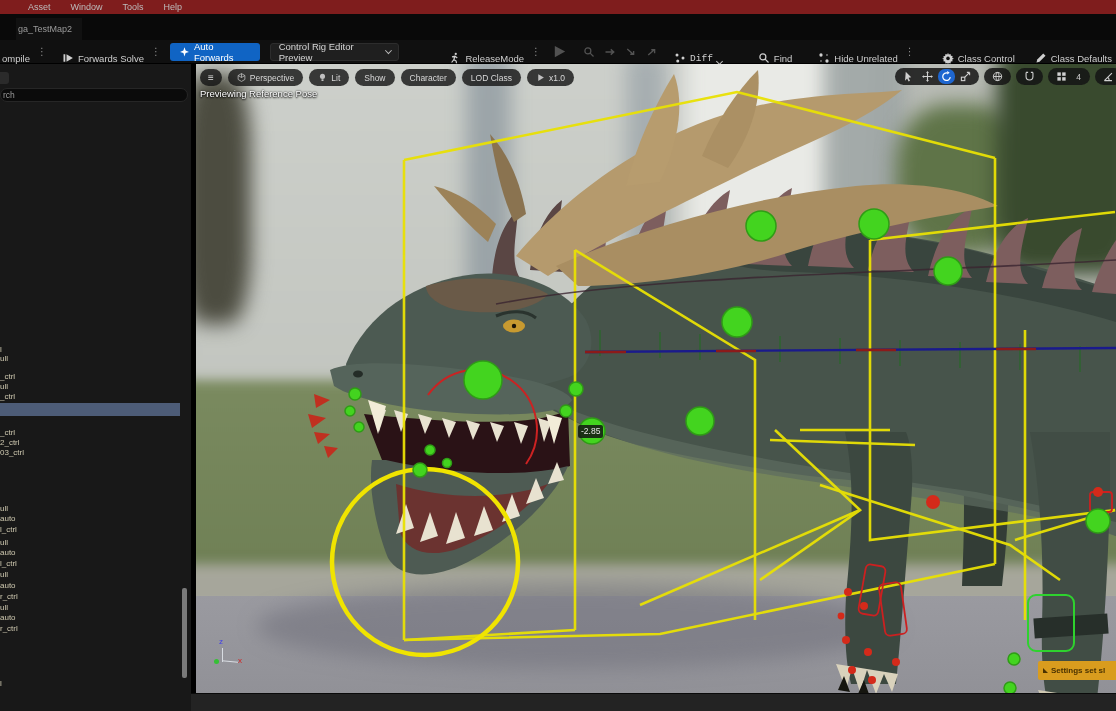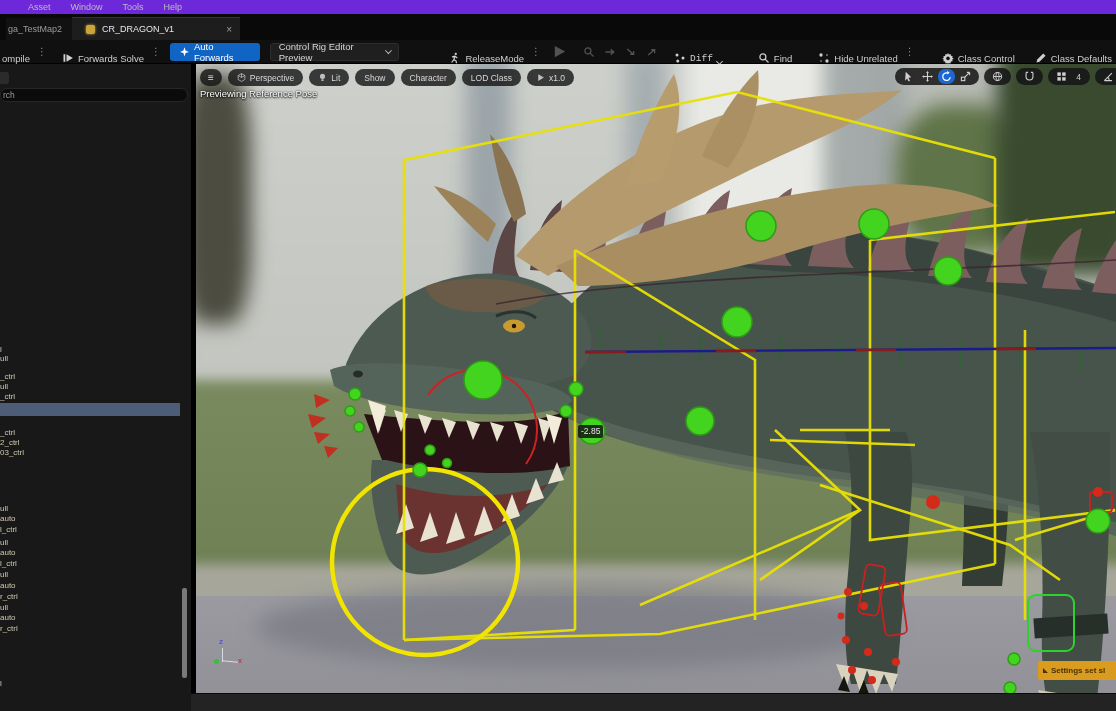--- a/index.html
+++ b/index.html
@@ -1,29 +1,29 @@
 <!DOCTYPE html>
 <html><head>
 <meta charset="utf-8">
 <style>
   html,body{margin:0;padding:0;background:#000;}
   *{box-sizing:border-box;}
   #app{position:relative;width:1116px;height:711px;overflow:hidden;background:#101010;
        font-family:"Liberation Sans","DejaVu Sans",sans-serif;color:#c8c8c8;}
 
   
-  .menubar{position:absolute;left:0;top:0;width:1116px;height:14px;background:#6d28d9;
+  .menubar{position:absolute;left:0;top:0;width:1116px;height:14px;background:#7f1d1d;
            display:flex;align-items:center;font-size:9px;color:#bdbdbd;}
   .menubar .mi{padding:0 10px;cursor:default;}
   .menubar .mi:first-child{margin-left:18px;}
   .corner-text{position:absolute;right:2px;top:17px;font-size:9px;color:#8a8a8a;}
 
   
   .tabbar{position:absolute;left:0;top:14px;width:1116px;height:26px;background:#090909;}
-  .tab-inactive{position:absolute;left:6px;top:4px;height:22px;display:flex;align-items:center;
+  .tab-inactive{position:absolute;left:16px;top:4px;height:22px;display:flex;align-items:center;
                 padding:0 10px 0 2px;font-size:9px;color:#9a9a9a;background:#111;text-align:center;}
   .tab-active{position:absolute;left:72px;top:3px;width:168px;height:23px;background:#1d1d1d;
               border-top:1px solid #333;display:flex;align-items:center;font-size:9px;color:#e8e8e8;}
   .tab-asset-icon{width:9px;height:9px;border-radius:2px;background:#caa53a;margin:0 7px 0 14px;
                   box-shadow:0 0 3px #caa53a;}
   .tab-close{margin-left:auto;margin-right:8px;color:#9a9a9a;font-size:10px;}
 
   
   .toolbar{position:absolute;left:0;top:40px;width:1116px;height:24px;background:#101010;
            border-bottom:1px solid #000;display:flex;align-items:center;font-size:9.5px;color:#cfcfcf;}
@@ -106,25 +106,20 @@
     <div class="mi">Asset</div>
     <div class="mi">Window</div>
     <div class="mi">Tools</div>
     <div class="mi">Help</div>
   </div>
   <div class="corner-text">Pa</div>
 
   <div class="tabbar">
     <div class="tab-inactive">
       <span>ga_TestMap2</span>
-    </div>
-    <div class="tab-active">
-      <span class="tab-asset-icon"></span>
-      <span>CR_DRAGON_v1</span>
-      <span class="tab-close">×</span>
     </div>
   </div>
 
   <div class="redsliver"></div>
   <div class="toolbar">
     <div class="tbtn" style="padding-left:2px;">
       <span>ompile</span>
     </div>
     <span class="kebab">⋮</span>
     <div class="tbtn" style="margin-left:8px;">

